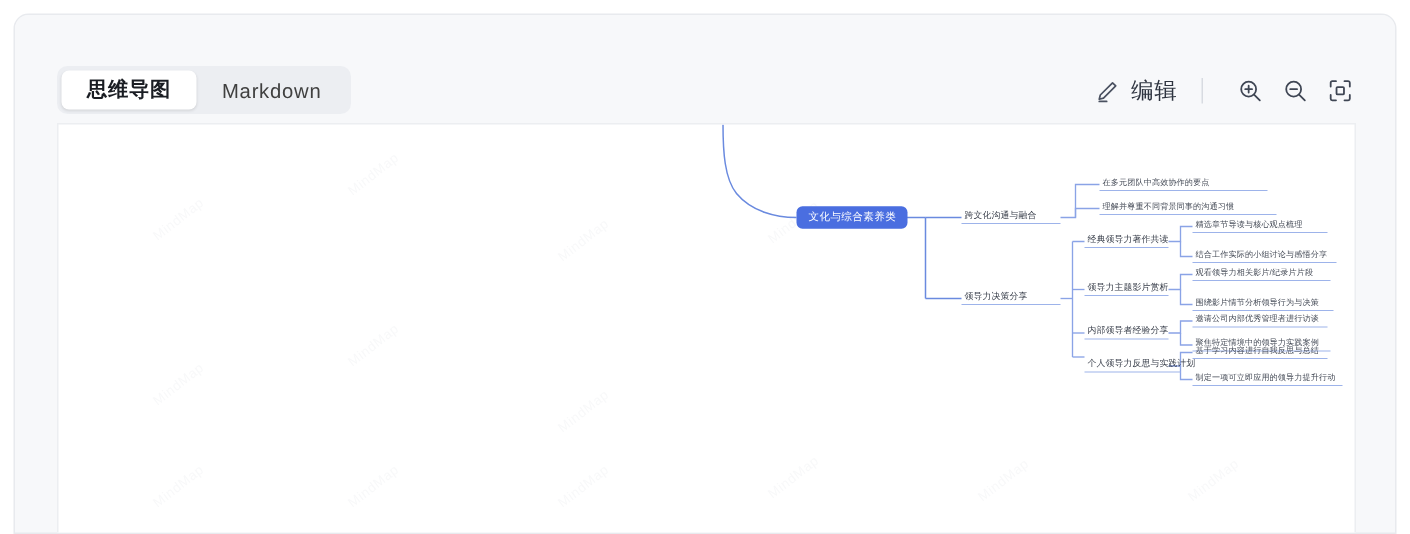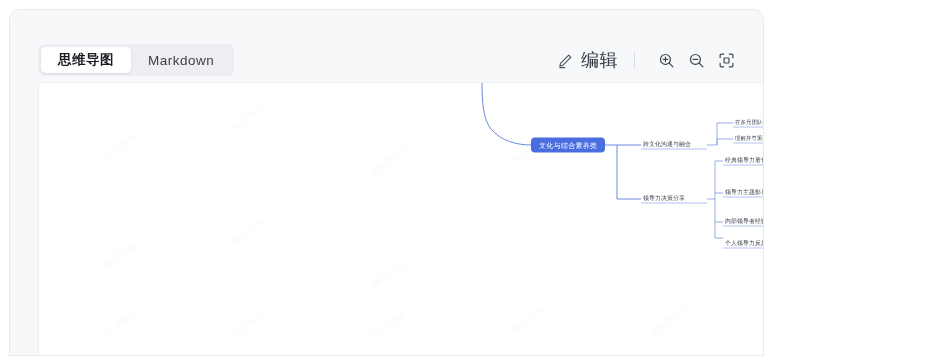--- a/index.html
+++ b/index.html
@@ -6,21 +6,21 @@
   html, body {
     width: 940px; height: 356px;
     background: #ffffff;
     font-family: "Liberation Sans", "DejaVu Sans", sans-serif;
     overflow: hidden;
   }
 
   .app-frame {
     position: absolute;
     left: 9px; top: 9px;
-    width: 755px; height: 347px;
+    width: 922px; height: 347px;
     background: #f7f8fa;
     border: 1px solid #e8eaee;
     border-radius: 10px 10px 0 0;
     overflow: hidden;
   }
 
   
   .toolbar {
     position: absolute;
     left: 0; top: 0;
@@ -63,21 +63,21 @@
     align-items: center;
     height: 28px;
     gap: 0;
   }
   .edit-btn {
     display: flex; align-items: center; gap: 7px;
     cursor: pointer;
     padding-right: 14px;
   }
   .edit-btn .label {
-    font-size: 18px;
+    font-size: 15px;
     color: #2e3440;
     letter-spacing: .5px;
   }
   .tool-sep {
     width: 1px; height: 17px;
     background: #d8dbe1;
     margin: 0 16px 0 2px;
   }
   .icon-btn {
     width: 30px; height: 28px;

